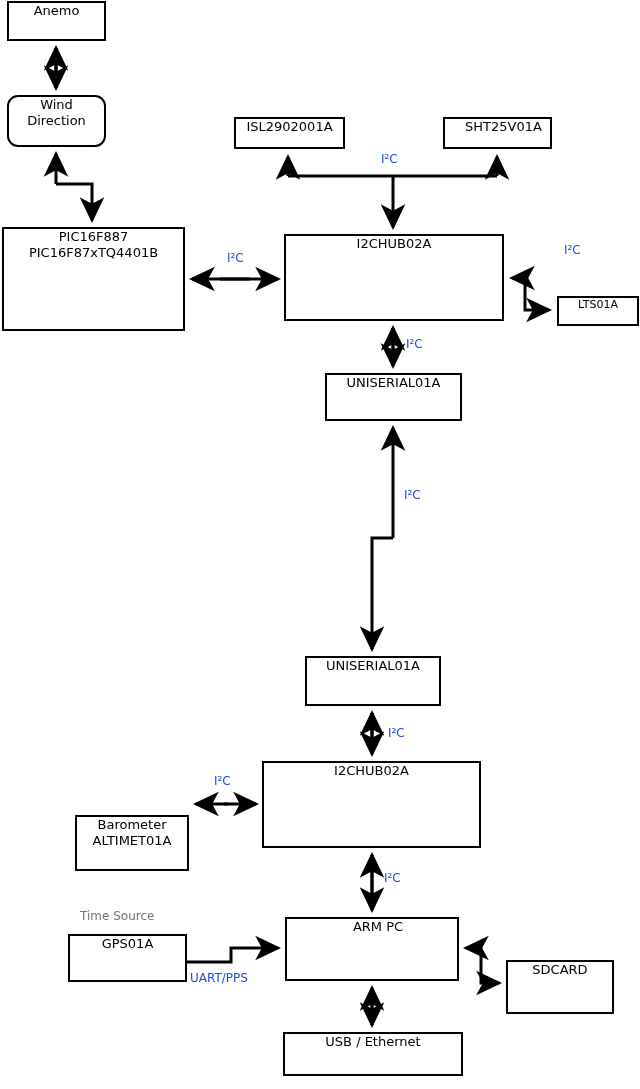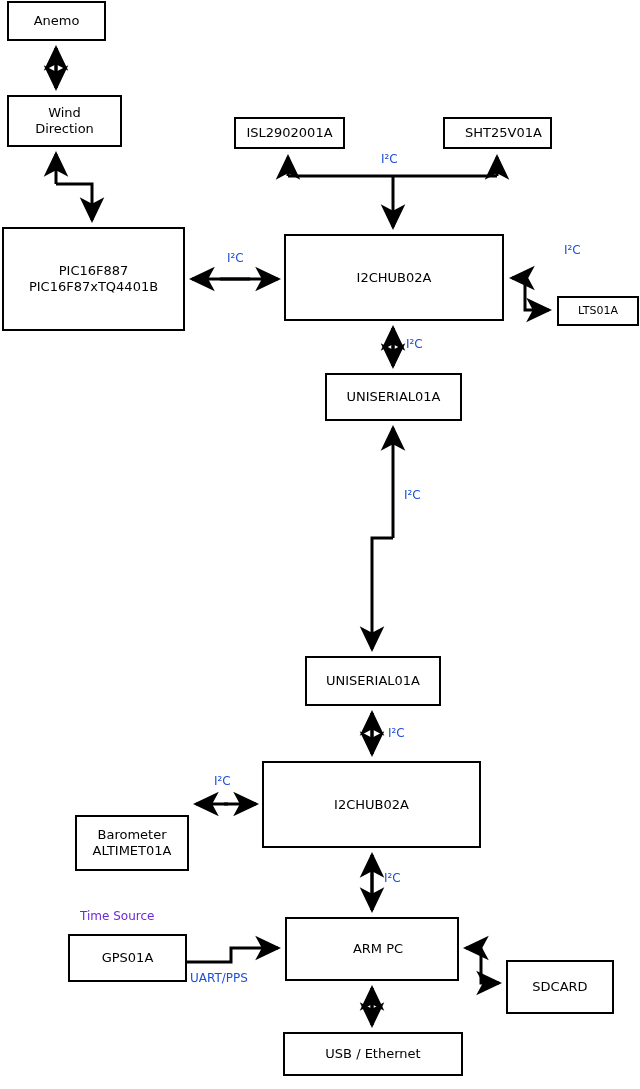--- a/index.html
+++ b/index.html
@@ -21,42 +21,41 @@
     top: 0;
     width: 640px;
     height: 1089px;
   }
   .node {
     position: absolute;
     box-sizing: border-box;
     border: 2px solid #000000;
     background: #ffffff;
     display: flex;
-    align-items: center;
     justify-content: center;
     text-align: center;
     color: #000000;
     line-height: 1.22;
     z-index: 2;
   }
   .node .node-label {
     display: block;
     white-space: pre-line;
     padding: 0 3px;
   }
   .edge-label {
     position: absolute;
     color: #1d4ed8;
     white-space: nowrap;
     z-index: 3;
     background: transparent;
   }
   .free-label {
     position: absolute;
-    color: #6d28d9;
+    color: #737373;
     white-space: nowrap;
     z-index: 3;
   }
 </style>
 </head>
 <body>
 
 <div id="canvas">
 
   <svg id="svg-layer" viewBox="0 0 640 1089" width="640" height="1089" xmlns="http://www.w3.org/2000/svg">
@@ -130,21 +129,21 @@
     <g>
       <line x1="372" y1="1025" x2="372" y2="988" stroke="#000" stroke-width="3" marker-end="url(#ah)"></line>
       <line x1="372" y1="988" x2="372" y2="1025" stroke="#000" stroke-width="3" marker-end="url(#ah)"></line>
     </g>
   </svg>
 
   <div class="node" style="left:7px;top:1px;width:99px;height:40px;font-size:13px;">
     <span class="node-label">Anemo</span>
   </div>
 
-  <div class="node" style="left:7px;top:95px;width:115px;height:52px;font-size:13px;">
+  <div class="node" style="left:7px;top:95px;width:99px;height:52px;font-size:13px;border-radius:11px;">
     <span class="node-label">Wind
 Direction</span>
   </div>
 
   <div class="node" style="left:2px;top:227px;width:183px;height:104px;font-size:13px;">
     <span class="node-label">PIC16F887
 PIC16F87xTQ4401B</span>
   </div>
 
   <div class="node" style="left:234px;top:117px;width:111px;height:32px;font-size:13px;">

